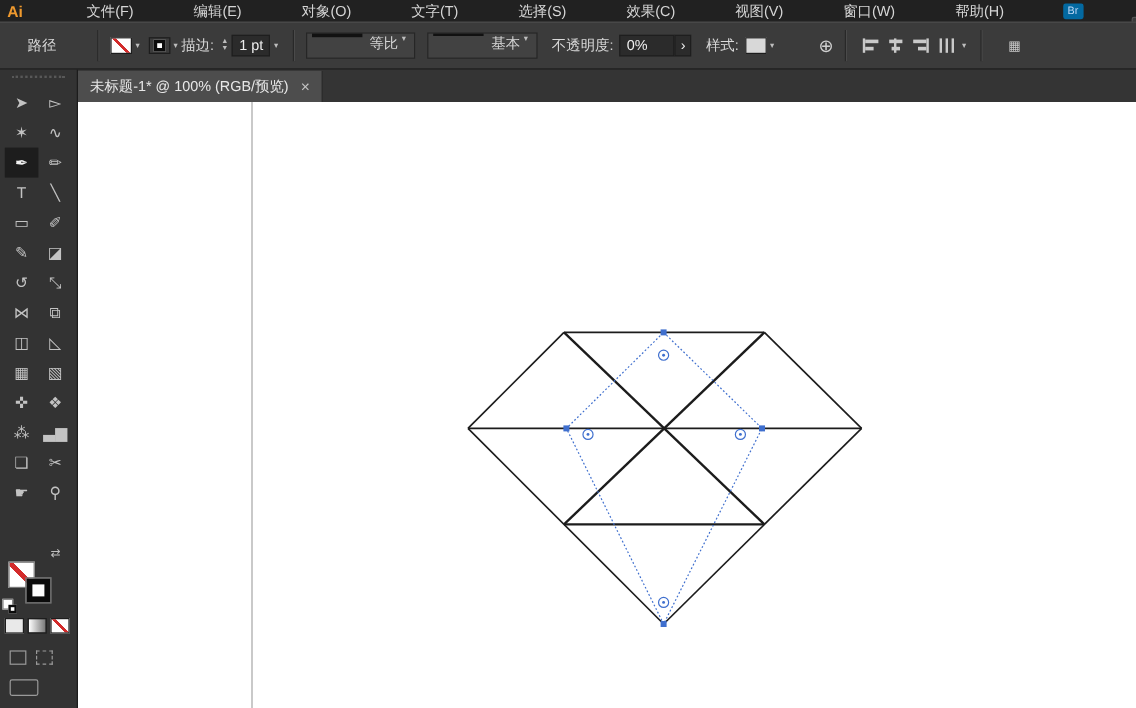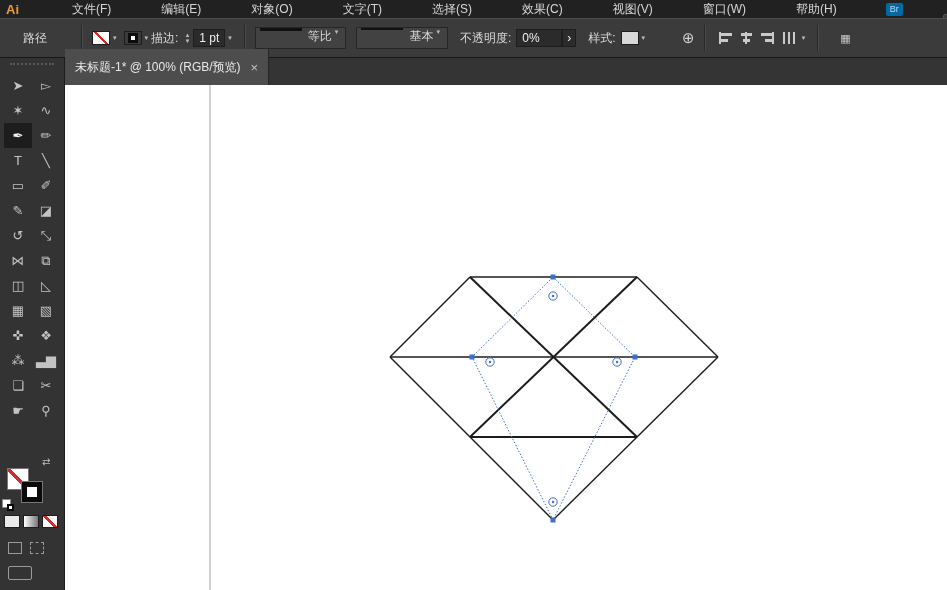--- a/index.html
+++ b/index.html
@@ -67,21 +67,21 @@
   .mode-btn.none{background:#fff;background-image:linear-gradient(45deg,transparent 43%,#d32b2b 43%,#d32b2b 57%,transparent 57%);}
   .draw-row{position:absolute;left:8px;top:484px;display:flex;gap:8px;}
   .draw-ic{width:14px;height:12px;border:1px solid #9a9a9a;box-sizing:border-box;}
   .draw-ic.inside{border-style:dashed;}
   .screen-mode{position:absolute;left:8px;top:508px;width:24px;height:14px;border:1px solid #9a9a9a;
                border-radius:2px;box-sizing:border-box;}
   
   .docarea{position:absolute;top:58px;left:65px;right:0;bottom:0;}
   .tabbar{position:absolute;top:0;left:0;right:0;height:27px;background:#343434;
           border-bottom:1px solid #222;display:flex;align-items:flex-end;}
-  .tab{height:36px;background:#4d4d4d;border-right:1px solid #262626;display:flex;align-items:center;
+  .tab{height:26px;background:#4d4d4d;border-right:1px solid #262626;display:flex;align-items:center;
        padding:0 10px;font-size:12px;color:#e8e8e8;white-space:nowrap;}
   .tab .close{margin-left:10px;color:#c4c4c4;font-size:13px;}
   .canvas{position:absolute;top:27px;left:0;right:0;bottom:0;background:#fff;}
   .canvas svg{display:block;width:100%;height:100%;}
 </style>
 </head>
 <body>
 
 <div class="menubar">
   <span class="logo">Ai</span>

